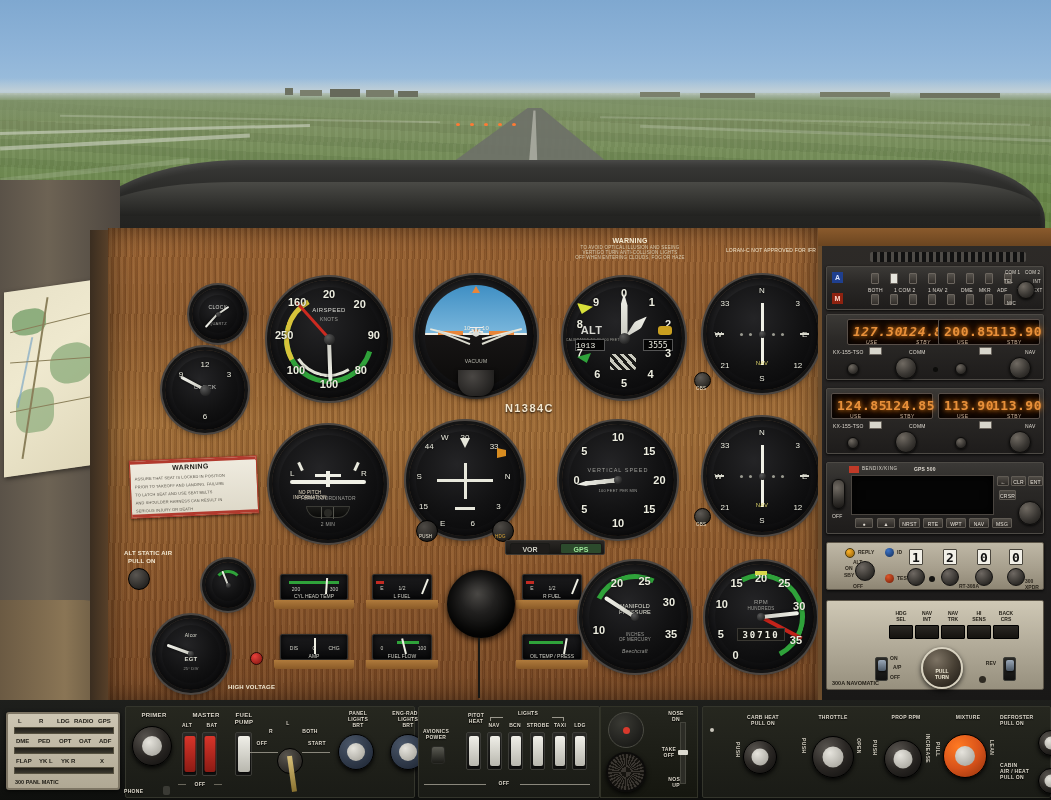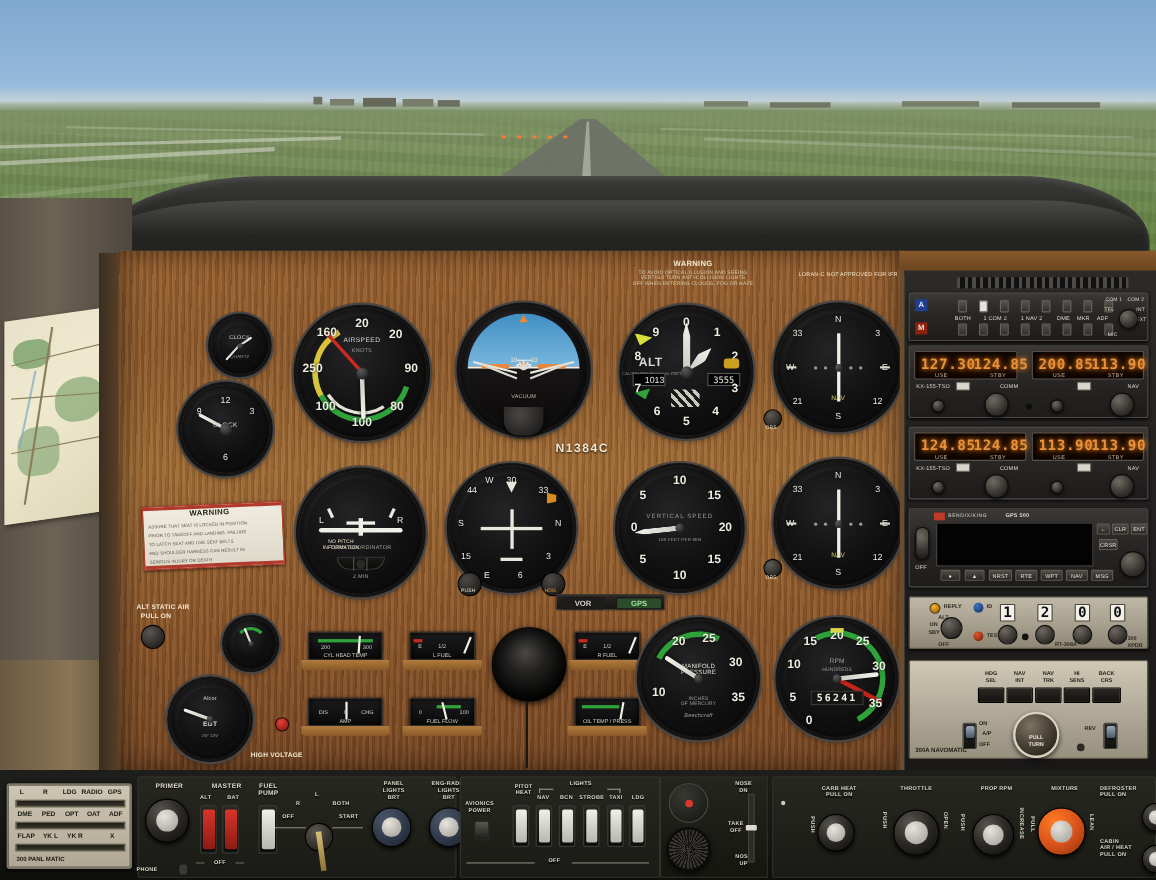--- a/index.html
+++ b/index.html
@@ -571,21 +571,21 @@
   </div>
   <div style="position:absolute;left:458px;top:370px;width:36px;height:26px;border-radius:0 0 14px 14px;
               background:radial-gradient(circle at 40% 25%,#4a4744,#151413);box-shadow:0 2px 4px rgba(0,0,0,.8);"></div>
 
   <div class="gauge" style="left:566px;top:280px;width:116px;height:116px;">
     <div class="face"></div>
     <div class="g-label" style="top:38%;left:-28%;font-size:11px;font-weight:bold;width:100%;">ALT</div>
     <div class="g-sub" style="top:50%;left:-27%;font-size:3.5px;width:100%;color:#9a9a90;">CALIBRATED TO 20,000 FEET</div>
 
     <div style="position:absolute;left:9px;top:51%;width:30px;height:12px;background:#050505;border:1px solid #555;">
-      <div style="color:#e9e9de;font-size:8px;text-align:right;line-height:11px;font-family:Liberation Sans, sans-serif;">1013</div>
+      <div style="color:#e9e9de;font-size:8px;text-align:left;line-height:11px;font-family:Liberation Mono, monospace;">1013</div>
     </div>
     <div style="position:absolute;right:9px;top:51%;width:30px;height:12px;background:#050505;border:1px solid #555;">
       <div style="color:#e9e9de;font-size:8px;text-align:center;line-height:11px;font-family:'DejaVu Sans Mono',monospace;">3555</div>
     </div>
 
     <div class="num" style="left:50%;top:11%;">0</div>
     <div class="num" style="left:74%;top:19%;">1</div>
     <div class="num" style="left:88%;top:38%;">2</div>
     <div class="num" style="left:88%;top:63%;">3</div>
     <div class="num" style="left:73%;top:81%;">4</div>
@@ -824,21 +824,21 @@
     <div class="num" style="left:12%;top:66%;">5</div>
     <div class="num" style="left:26%;top:86%;">0</div>
     <div class="num" style="left:72%;top:18%;">25</div>
     <div class="num" style="left:86%;top:40%;">30</div>
     <div class="num" style="left:83%;top:72%;">35</div>
     <div class="g-sub" style="top:33%;font-size:6px;">RPM</div>
     <div class="g-sub" style="top:40%;font-size:4.5px;">HUNDREDS</div>
     <div style="position:absolute;left:50%;top:60%;width:48px;height:13px;margin-left:-24px;
                 background:#151513;border:1px solid #3a3832;">
       <div style="color:#f0f0e4;font-size:9px;font-family:'DejaVu Sans Mono',monospace;font-weight:bold;
-                  text-align:center;line-height:12px;letter-spacing:2px;">56241</div>
+                  text-align:center;line-height:12px;letter-spacing:2px;">30710</div>
     </div>
     <div class="needle" style="width:4px;height:38px;margin-left:-2px;margin-top:-38px;transform:rotate(84deg);"></div>
     <div class="hub" style="width:8px;height:8px;margin:-4px 0 0 -4px;"></div>
     <div style="position:absolute;left:50%;top:7px;width:12px;height:4px;margin-left:-6px;background:#d8d84a;"></div>
   </div>
 
   <div class="warn-placard" style="left:130px;top:458px;width:128px;height:58px;">
     <div class="warn-title" style="left:42px;top:4px;">WARNING</div>
     <div class="warn-line" style="left:4px;top:15px;">ASSURE THAT SEAT IS LOCKED IN POSITION</div>
     <div class="warn-line" style="left:4px;top:23px;">PRIOR TO TAKEOFF AND LANDING. FAILURE</div>
@@ -915,21 +915,21 @@
     <div class="rlabel" style="left:178px;top:3px;font-size:4.5px;">COM 1</div>
     <div class="rlabel" style="left:198px;top:3px;font-size:4.5px;">COM 2</div>
     <div class="rlabel" style="left:177px;top:12px;font-size:4.5px;">TEL</div>
     <div class="rlabel" style="left:206px;top:12px;font-size:4.5px;">INT</div>
     <div class="rlabel" style="left:206px;top:21px;font-size:4.5px;">EXT</div>
     <div class="rlabel" style="left:180px;top:34px;font-size:4.5px;">M/C</div>
     <div class="rknob" style="left:190px;top:14px;width:18px;height:18px;"></div>
   </div>
 
   <div class="radio-unit" style="left:826px;top:314px;width:218px;height:66px;">
-    <div class="lcd" style="left:4px;top:4px;width:94px;height:26px;">
+    <div class="lcd" style="left:20px;top:4px;width:94px;height:26px;font-style:italic;">
       <div class="freq" style="left:5px;top:4px;">127.30</div>
       <div class="freq" style="left:53px;top:4px;">124.85</div>
       <div class="freq-tag" style="left:18px;top:19px;">USE</div>
       <div class="freq-tag" style="left:68px;top:19px;">STBY</div>
     </div>
     <div class="lcd" style="left:111px;top:4px;width:102px;height:26px;">
       <div class="freq" style="left:5px;top:4px;">200.85</div>
       <div class="freq" style="left:53px;top:4px;">113.90</div>
       <div class="freq-tag" style="left:18px;top:19px;">USE</div>
       <div class="freq-tag" style="left:68px;top:19px;">STBY</div>

